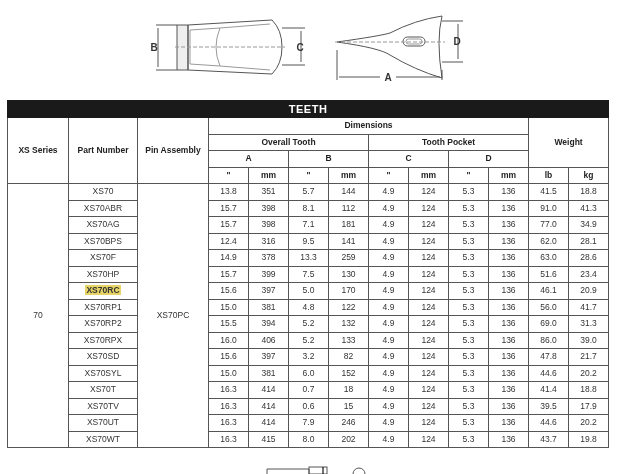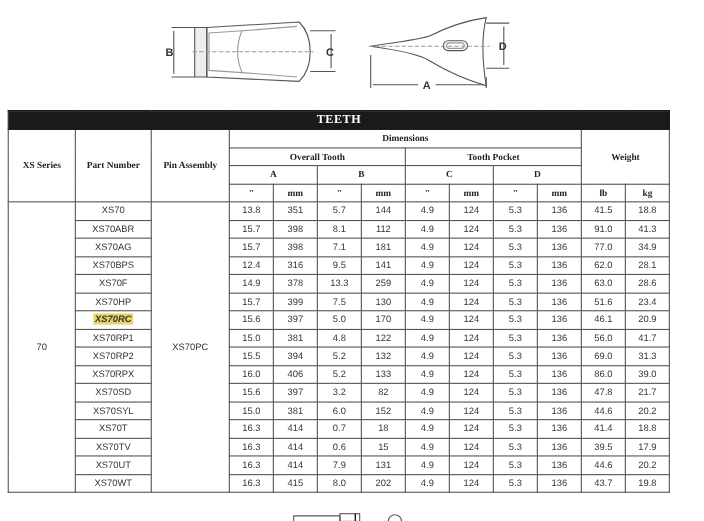--- a/index.html
+++ b/index.html
@@ -1,23 +1,23 @@
 <!DOCTYPE html>
 <html><head>
 <meta charset="utf-8">
 <style>
   html, body { margin:0; padding:0; background:#ffffff; }
   body { width:640px; height:474px; position:relative; overflow:hidden; font-family:"Liberation Sans", sans-serif; color:#333; }
   .diagram { position:absolute; top:0; left:140px; width:340px; height:95px; }
   .tbl-wrap { position:absolute; left:7px; top:100px; width:601px; }
   table { border-collapse:collapse; width:601px; table-layout:fixed; }
   td, th { border:1px solid #555; text-align:center; font-size:8.5px; padding:0; height:15.5px; line-height:15.5px; color:#333; }
-  th { font-weight:bold; color:#222;font-family:Liberation Serif, serif; }
+  th { font-weight:bold; color:#222; }
   .title-row th { background:#1a1a1a; color:#fff; font-size:11px; height:16px; line-height:16px; border-color:#1a1a1a; letter-spacing:0.5px; }
-  .hl { background:#e6d466; font-weight:bold; padding:0 1px;font-style:italic; }
+  .hl { background:#e6d466; font-weight:bold; padding:0 1px; }
   .bottom-icon { position:absolute; left:265px; top:466px; width:120px; height:8px; }
 </style>
 </head>
 <body>
 
 <svg class="diagram" viewBox="0 0 340 95" xmlns="http://www.w3.org/2000/svg">
 
   <g fill="none" stroke="#555" stroke-width="1">
     <path d="M37 25 L48 25 L48 70 L37 70 Z" fill="#eee"></path>
     <path d="M48 25 L132 20 Q142 30 142 47 Q142 64 132 74 L48 70 Z"></path>
@@ -286,21 +286,21 @@
           <td>5.3</td>
           <td>136</td>
           <td>39.5</td>
           <td>17.9</td>
         </tr>
         <tr>
           <td><span>XS70UT</span></td>
           <td>16.3</td>
           <td>414</td>
           <td>7.9</td>
-          <td>131</td>
+          <td>246</td>
           <td>4.9</td>
           <td>124</td>
           <td>5.3</td>
           <td>136</td>
           <td>44.6</td>
           <td>20.2</td>
         </tr>
         <tr>
           <td><span>XS70WT</span></td>
           <td>16.3</td>

